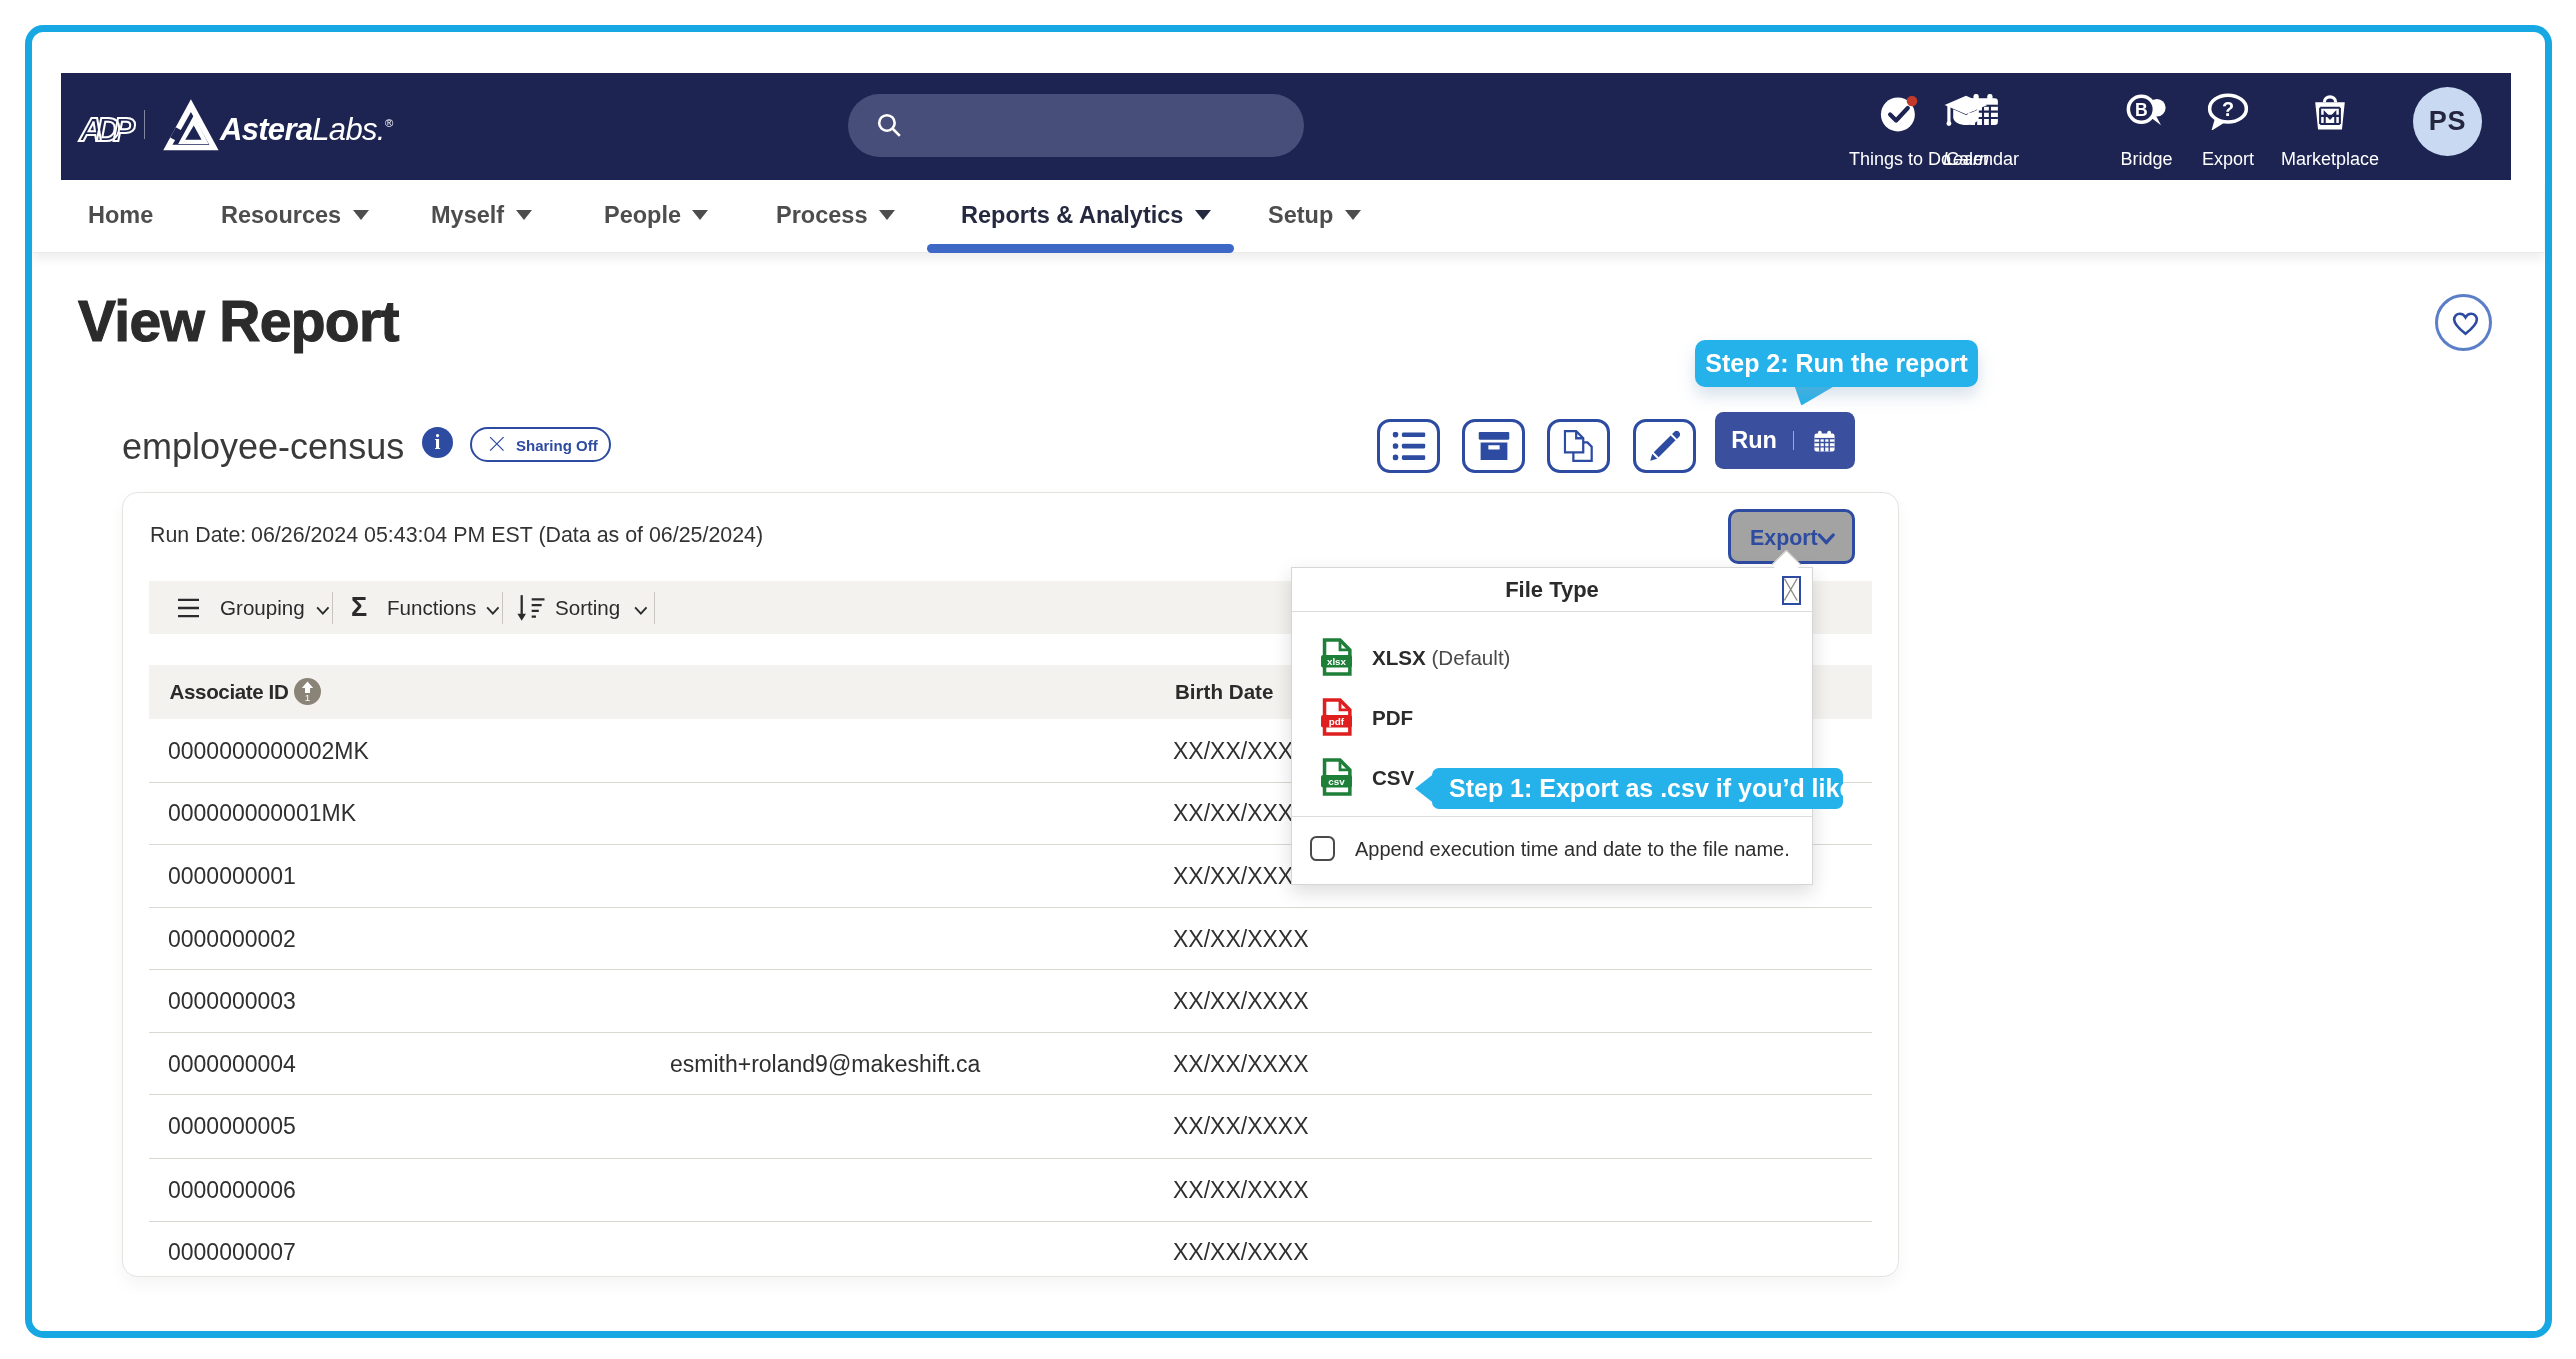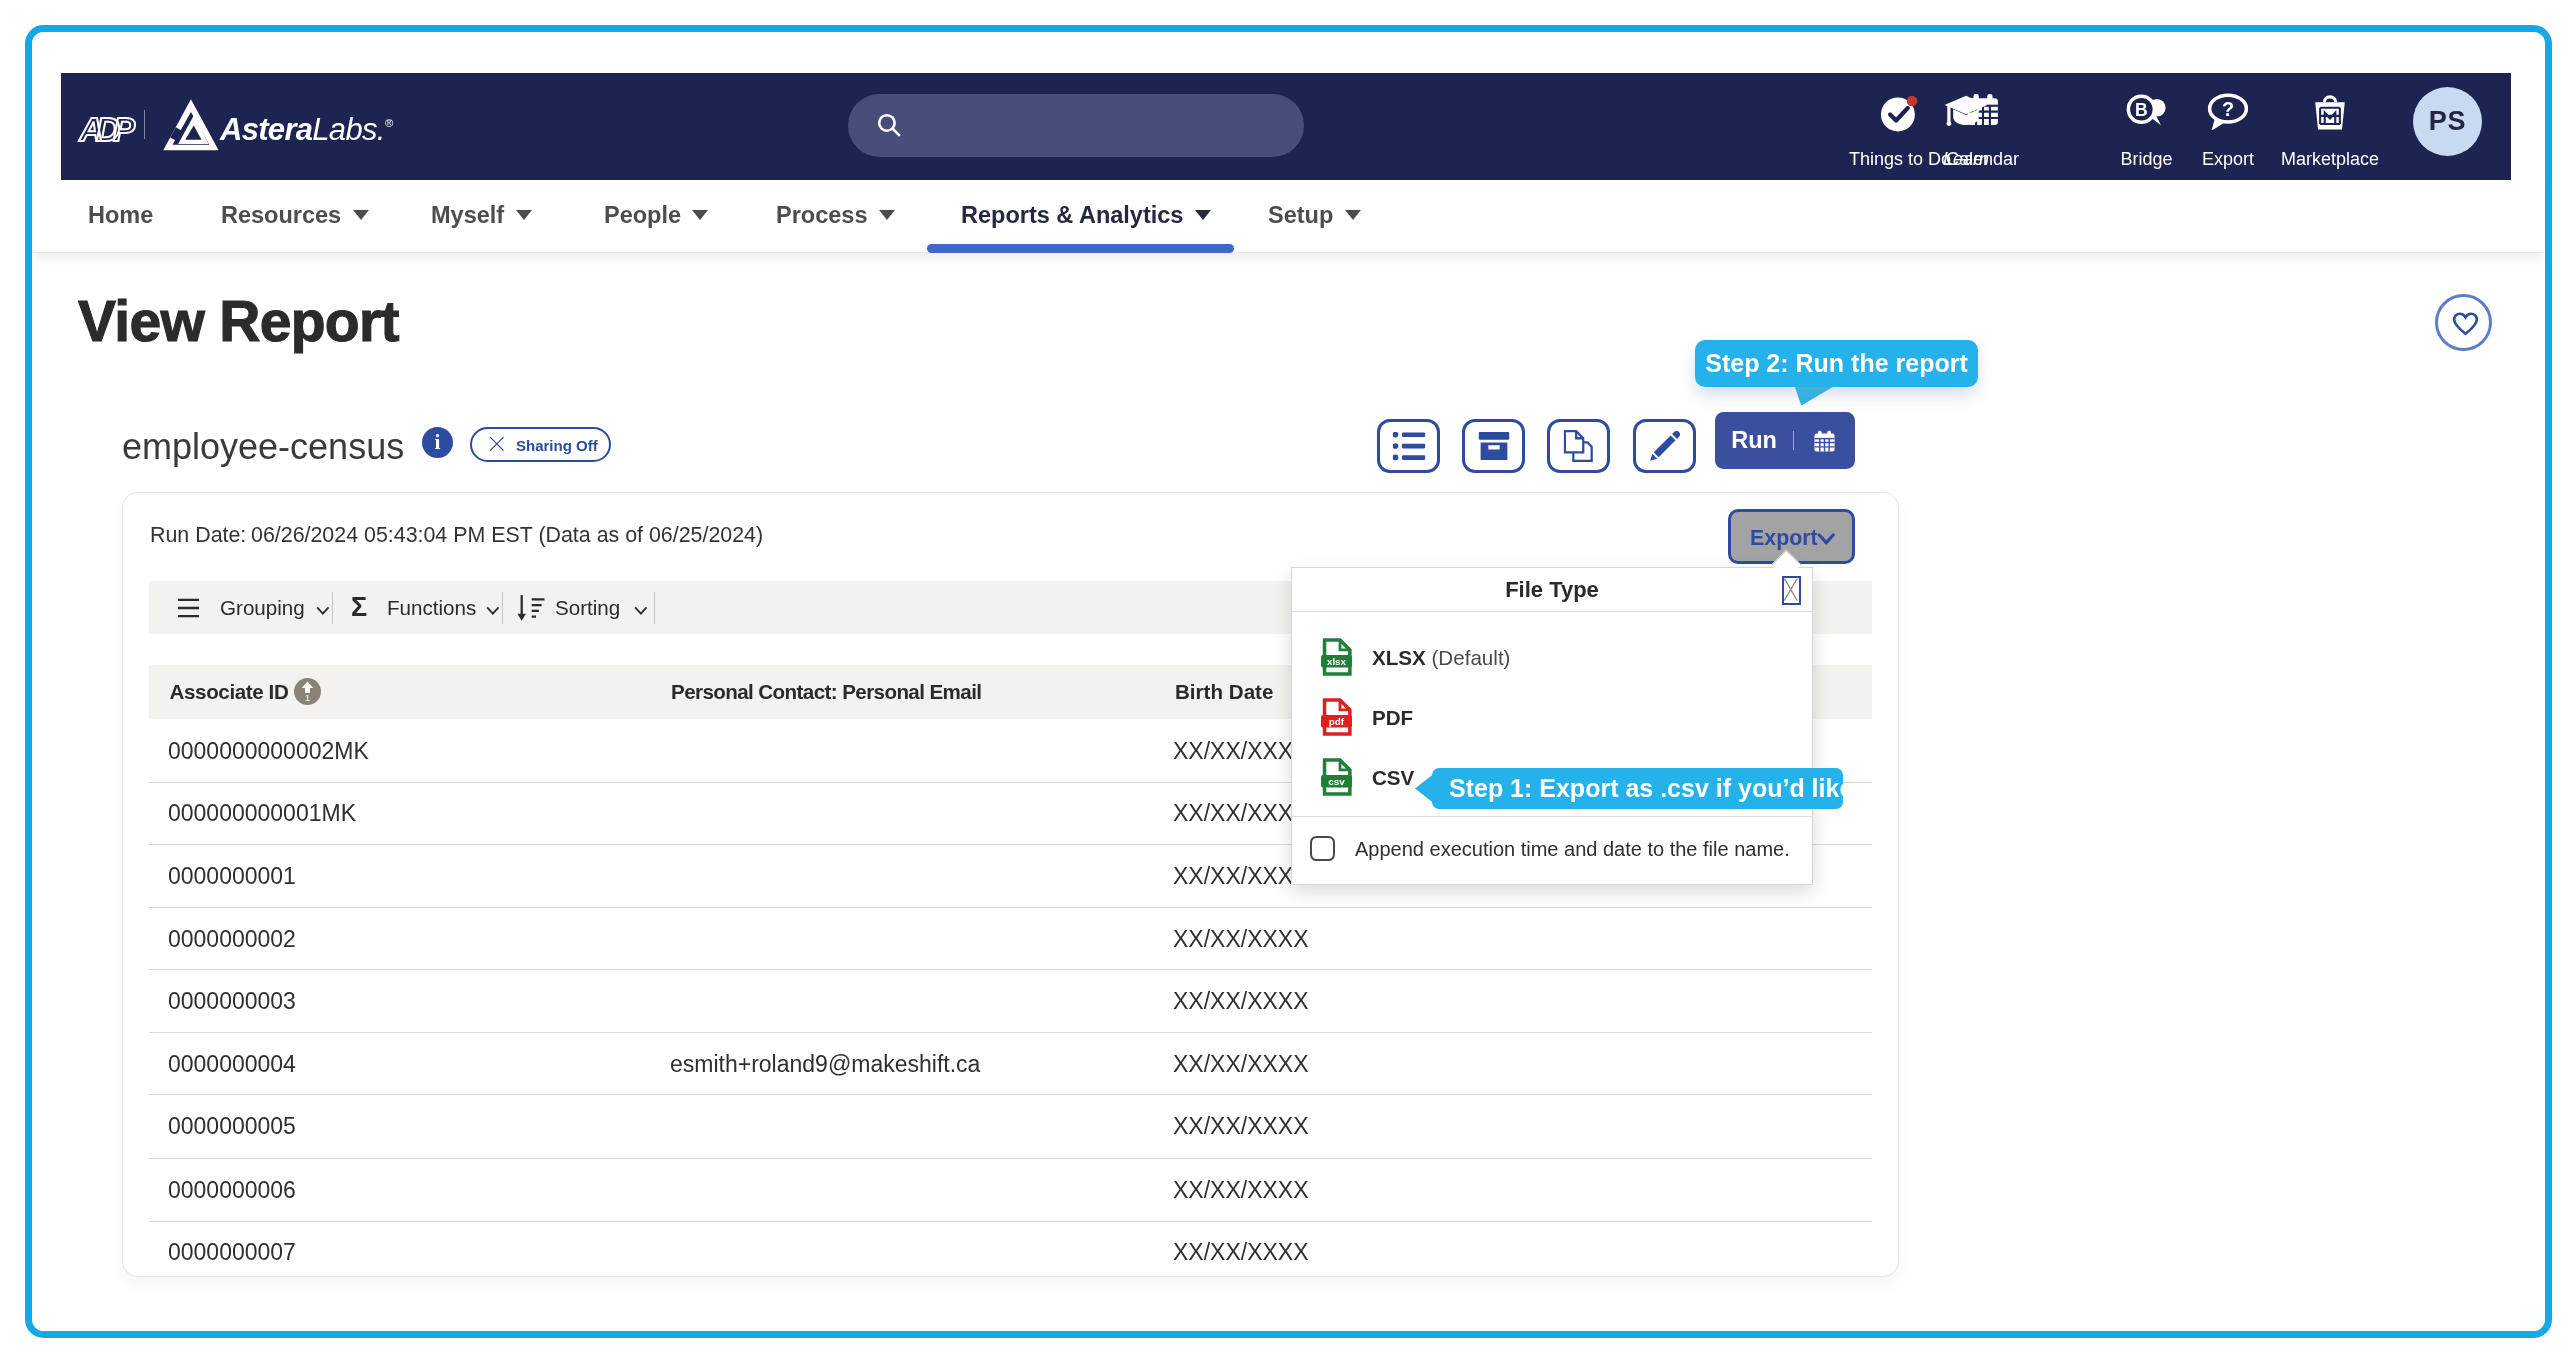--- a/index.html
+++ b/index.html
@@ -266,21 +266,20 @@
       </g>
     </svg>
   <div class="tb-t" style="left:406px;">Sorting</div>
   <svg class="tb-car" style="left:484px;" viewBox="0 0 22 22" fill="none" stroke="#2b2b2b" stroke-width="2.6">
       <path d="M3 6 L11 15 L19 6"></path>
     </svg>
   <div class="tb-sep" style="left:505px;"></div>
 </div>
 <div class="abs" id="thead">
   <div class="th" style="left:20.6px;letter-spacing:-0.4px;">Associate ID</div>
-  <div class="th" style="left:522px;letter-spacing:-0.6px;">Personal Contact: Personal Email</div>
   <div class="th" style="left:1026px;">Birth Date</div>
 </div>
 <div class="abs" id="sortbadge"><svg width="27" height="27" viewBox="0 0 38 38">
       <path d="M19 5 L27 14 H22.5 V21 H15.5 V14 H11 Z" fill="#fff"></path>
       <text x="19" y="33" font-size="14" fill="#fff" text-anchor="middle" font-family="Liberation Sans">1</text>
     </svg></div>
 <div class="abs" id="export">
     <span>Export</span>
     <svg width="18.5" height="15.7" viewBox="0 0 24 20" fill="none" stroke="#2d4ba1" stroke-width="4.2" stroke-linecap="round" stroke-linejoin="round">
       <path d="M3 5 L12 15 L21 5"></path>

